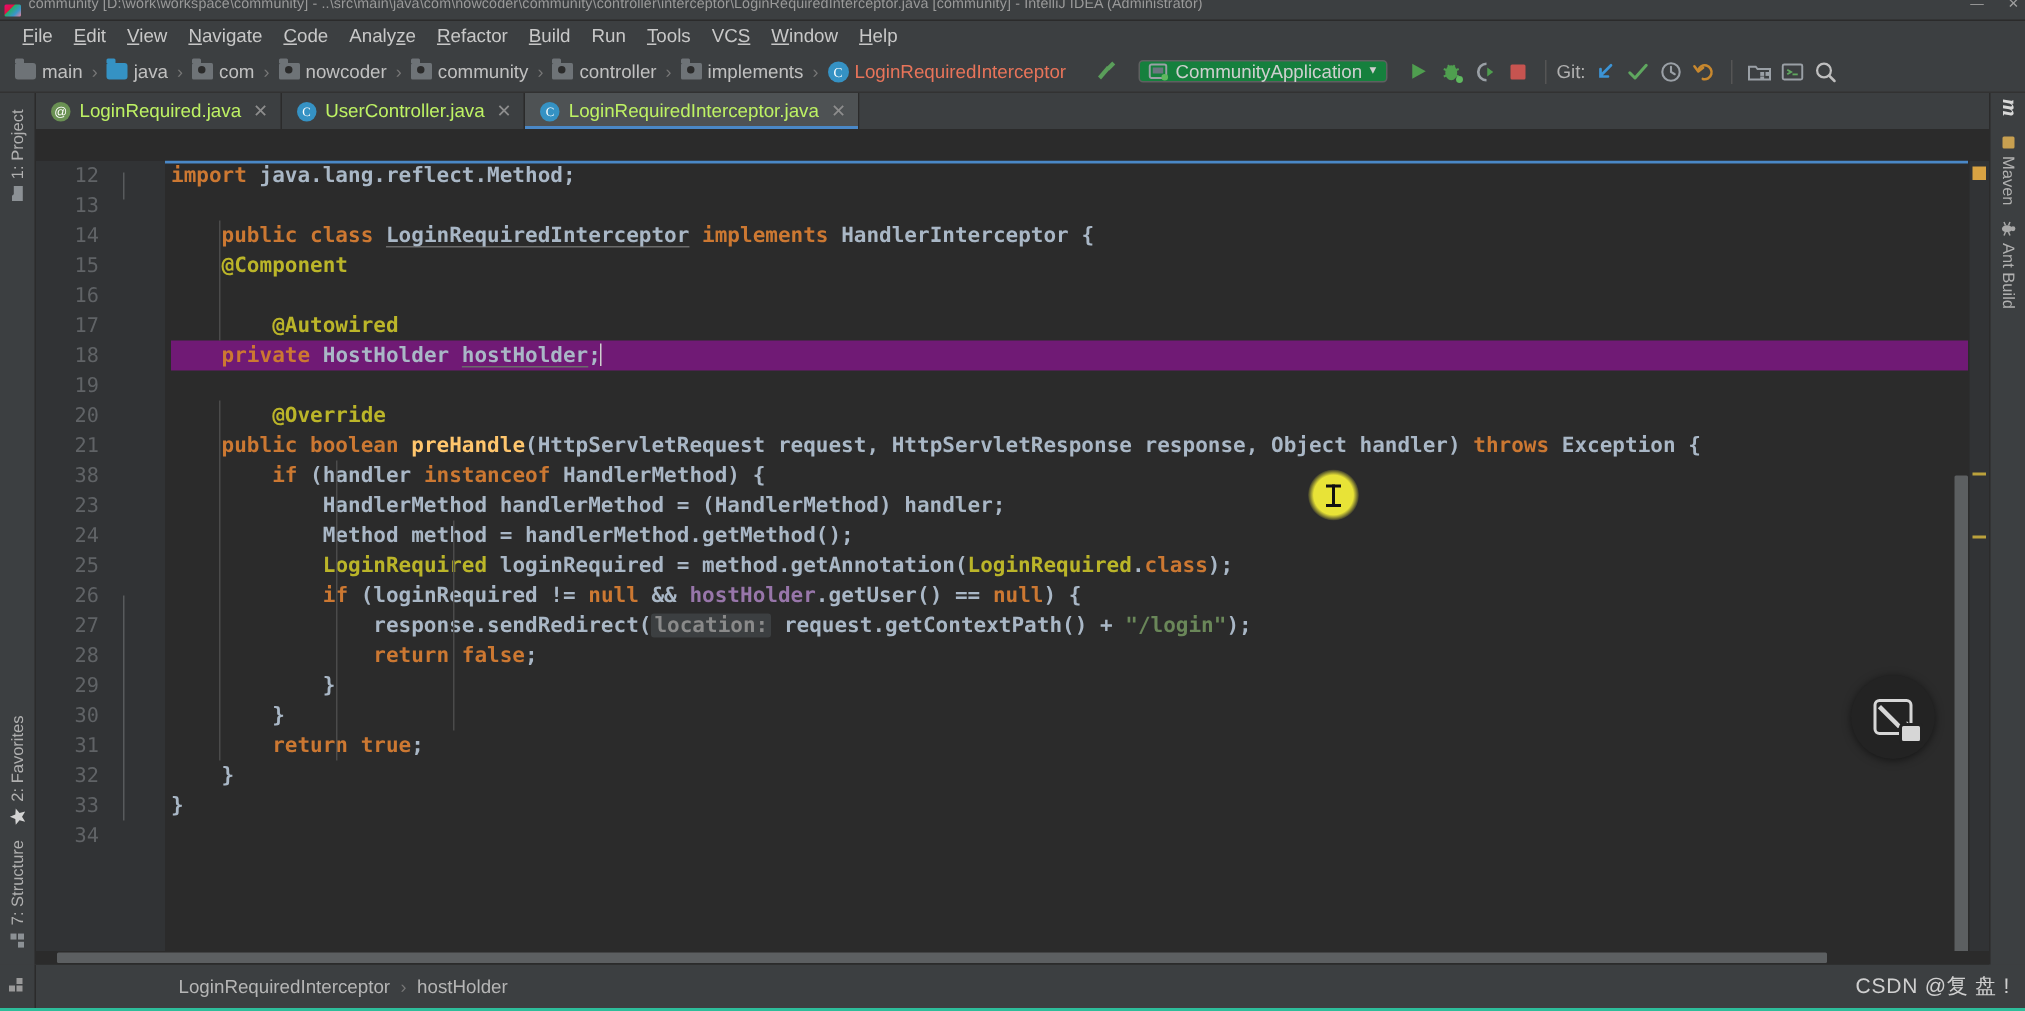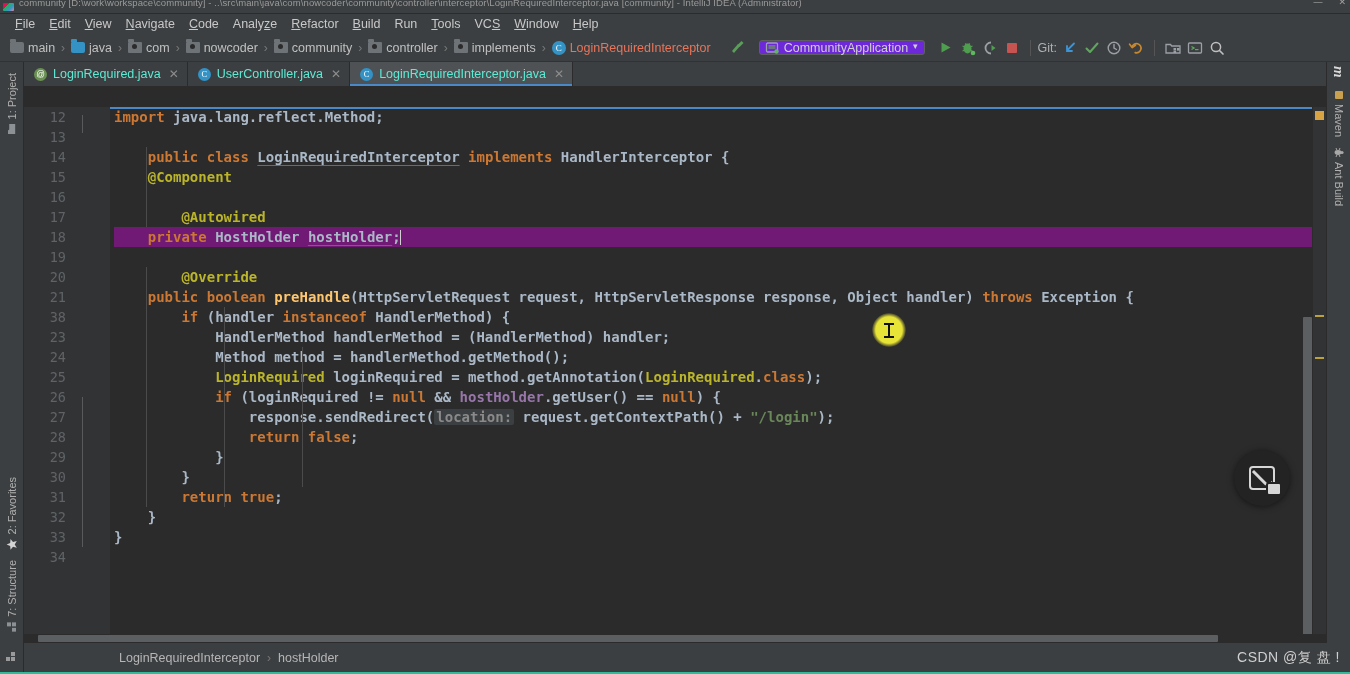--- a/index.html
+++ b/index.html
@@ -83,21 +83,21 @@
     color:#fff;font-size:9px;line-height:14px;text-align:center;flex:none;
   }
 
   .tb-sep{ width:1px;height:16px;background:#555;margin:0 7px; }
   .tb-btn{
     width:22px;height:22px;display:flex;align-items:center;justify-content:center;
     flex:none; cursor:default;
   }
   .runcfg{
     display:flex;gap:5px;height:15px;
-    border:1px solid #5e6060;border-radius:3px;background:#6d28d9;
+    border:1px solid #5e6060;border-radius:3px;background:#15803d;
     padding:0 6px 0 5px; margin-left:10px;
   }
   .runcfg .txt{ font-size:12.5px;color:#cfcfcf;white-space:nowrap; }
   .git-label{ font-size:12.5px;color:#b0b0b0;margin-right:2px; }
 
   
   #main{ display:flex; height:581px; }
 
   .stripe{
     width:24px;background:#3c3f41;display:flex;flex-direction:column;
@@ -118,21 +118,21 @@
 
   #tabs{ height:24px;background:#3c3f41;display:flex;align-items:flex-end; flex:none; }
   .tab{
     height:24px;display:flex;align-items:center;gap:6px;padding:0 8px 0 10px;
     border-right:1px solid #2b2b2b; cursor:default; position:relative;
   }
   .tab.active{ background:#4e5254; }
   .tab.active:after{
     content:"";position:absolute;left:0;right:0;bottom:0;height:2px;background:#4a88c7;
   }
-  .tab .tname{ font-size:12.5px;color:#5eead4;white-space:nowrap; }
+  .tab .tname{ font-size:12.5px;color:#bef264;white-space:nowrap; }
   .tab .tclose{ font-size:12px;color:#8d8d8d; margin-left:2px; }
   .tab .ico-class,.tab .ico-anno{ width:13px;height:13px;line-height:13px;font-size:8.5px; }
 
   #editorbody{ flex:1; display:flex; position:relative; overflow:hidden; background:#2b2b2b;margin-top:21px; }
 
   
   #gutter{
     width:86px;background:#313335;flex:none;position:relative;
     font-family:"DejaVu Sans Mono", monospace;font-size:13.5px;
   }

